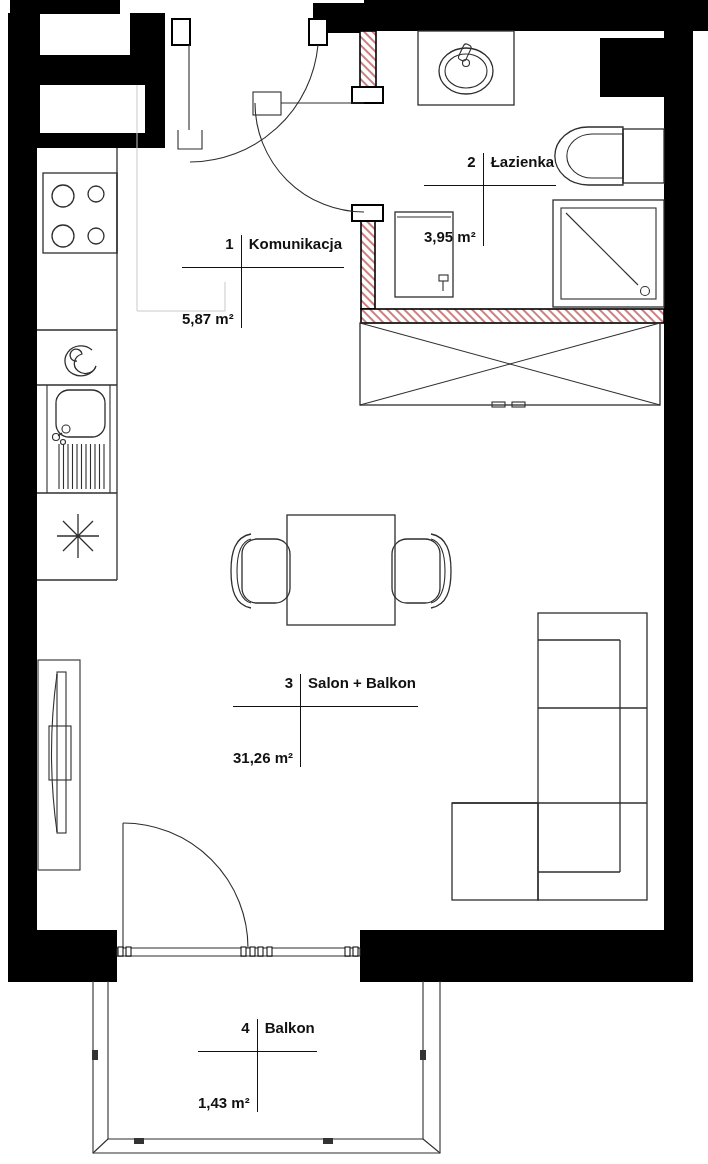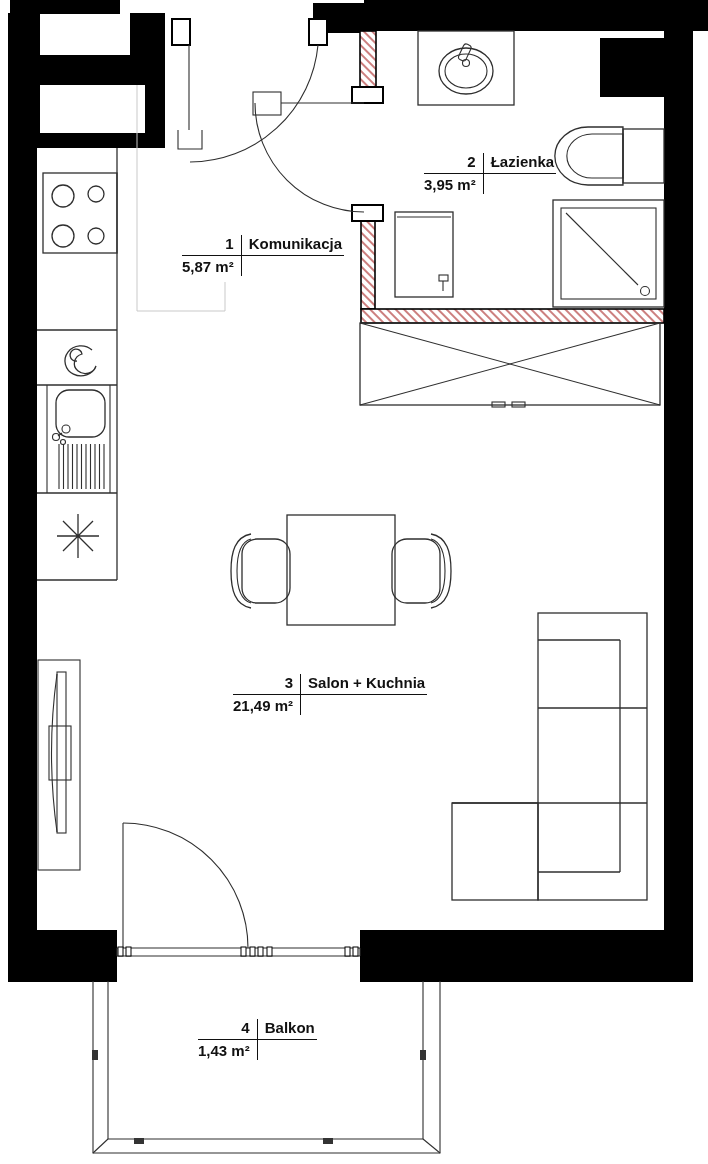--- a/index.html
+++ b/index.html
@@ -11,22 +11,22 @@
   .fl-thin{fill:none;stroke:var(--furniture-line,#2f2f2f);stroke-width:1.1;}
   .jamb{fill:#fff;stroke:#000;stroke-width:2;}
   .newwall{fill:url(#hatchp);stroke:#000;stroke-width:1.6;}
   .hatchline{stroke:var(--new-wall-hatch,#c0605f);stroke-width:1.6;}
   .zone{fill:none;stroke:var(--zone-line,#c9c9c9);stroke-width:1;}
   .tick{fill:#333;stroke:none;}
   .wtick{fill:#fff;stroke:#000;stroke-width:1;}
   .room-label{position:absolute;color:#111;}
   .rl-grid{display:grid;grid-template-columns:auto auto;font-weight:bold;font-size:15px;line-height:18px;}
   .rl-num{text-align:right;padding:0 7px 2px 2px;border-bottom:1.5px solid #111;}
-  .rl-name{padding:0 2px 2px 7px;border-left:1.5px solid #111;border-bottom:1.5px solid #111;white-space:nowrap;}
-  .rl-area{text-align:center;padding:2px 7px 0 0;white-space:nowrap;}
+  .rl-name{padding:0 2px 14px 7px;border-left:1.5px solid #111;border-bottom:1.5px solid #111;white-space:nowrap;}
+  .rl-area{text-align:center;padding:2px 7px 0 0;white-space:nowrap;margin-top:40px;}
   .rl-pad{border-left:1.5px solid #111;min-height:15px;}
 </style>
 </head>
 <body>
 
 <div id="plan">
   <svg width="708" height="1164" viewBox="0 0 708 1164">
     <defs>
       <pattern id="hatchp" width="6" height="6" patternUnits="userSpaceOnUse" patternTransform="rotate(-45)">
         <rect width="6" height="6" fill="#ffffff"></rect>
@@ -220,22 +220,22 @@
       <span class="rl-num">2</span>
       <span class="rl-name">Łazienka</span>
       <span class="rl-area">3,95 m²</span>
       <span class="rl-pad"></span>
     </div>
   </div>
 
   <div class="room-label" style="left:233px;top:674px;">
     <div class="rl-grid">
       <span class="rl-num">3</span>
-      <span class="rl-name">Salon + Kuchnia</span>
-      <span class="rl-area">21,49 m²</span>
+      <span class="rl-name">Salon + Balkon</span>
+      <span class="rl-area">31,26 m²</span>
       <span class="rl-pad"></span>
     </div>
   </div>
 
   <div class="room-label" style="left:198px;top:1019px;">
     <div class="rl-grid">
       <span class="rl-num">4</span>
       <span class="rl-name">Balkon</span>
       <span class="rl-area">1,43 m²</span>
       <span class="rl-pad"></span>

